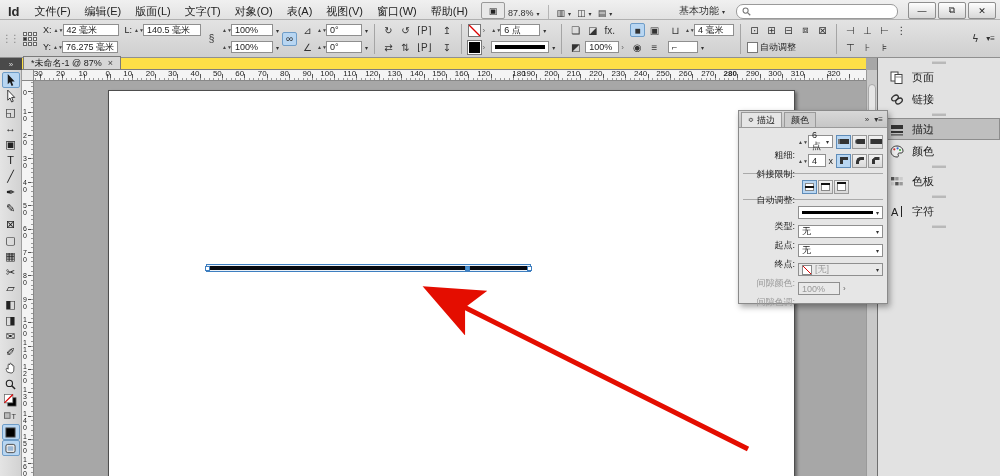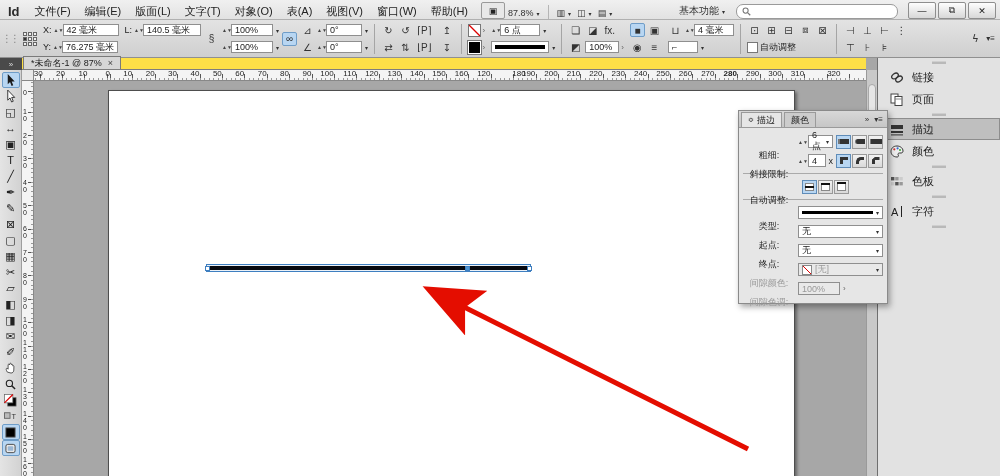--- a/index.html
+++ b/index.html
@@ -88,21 +88,21 @@
   
   #stroke-panel{left:738px;top:110px;width:148px;background:#e6e6e6;border:1px solid #8a8a8a;
                 box-shadow:2px 3px 6px rgba(0,0,0,.35);z-index:9;}
   .sp-header{height:16px;background:linear-gradient(#d8d8d8,#c6c6c6);display:flex;align-items:flex-end;border-bottom:1px solid #9a9a9a;}
   .sp-tab{height:14px;padding:0 6px;font-size:9px;display:flex;align-items:center;gap:3px;color:#1a1a1a;
           border:1px solid #9a9a9a;border-bottom:none;margin-left:2px;background:#cccccc;}
   .sp-tab.active{background:#e6e6e6;}
   .sp-hdr-btns{margin-left:auto;display:flex;gap:5px;padding:0 4px 3px 0;font-size:8px;color:#333;}
   .sp-body{padding:4px 4px 5px;}
   .sp-row{display:flex;align-items:center;height:19px;gap:3px;}
-  .sp-lbl{width:52px;text-align:center;font-size:9px;color:#222;flex:0 0 auto;margin-top:28px;}
+  .sp-lbl{width:52px;text-align:right;font-size:9px;color:#222;flex:0 0 auto;margin-top:28px;}
   .sp-lbl.dis,.dis{color:#999;}
   .combo{background:#fff;border:1px solid #8f8f8f;height:13px;display:inline-flex;align-items:center;
          padding:0 3px;box-sizing:border-box;font-size:9px;gap:3px;}
   .combo .dd{margin-left:auto;}
   .combo.grow{flex:1;}
   .combo.disabled{background:#e9e9e9;color:#999;}
   .btn3{display:flex;gap:1px;margin-left:auto;}
   .sbtn{width:15px;height:14px;border:1px solid #999;background:linear-gradient(#f2f2f2,#d9d9d9);
         display:inline-flex;align-items:center;justify-content:center;box-sizing:border-box;}
   .sbtn.hl{background:var(--hl,#b8d6f2);border-color:#5f8cb8;}
@@ -493,35 +493,35 @@
     <div class="thumb"></div>
   </div>
 
 <div id="dock" class="abs">
     <div class="dock-sep">
       <i></i>
     </div>
     <div class="dock-item">
       <span class="dock-ic">
         <svg viewBox="0 0 14 13" width="14" height="13">
-          <ellipse cx="5" cy="5" rx="3.6" ry="2.4" transform="rotate(-35 5 5)" fill="none" stroke="#333" stroke-width="1.3"></ellipse>
-          <ellipse cx="9" cy="8" rx="3.6" ry="2.4" transform="rotate(-35 9 8)" fill="none" stroke="#333" stroke-width="1.3"></ellipse>
-        </svg>
-      </span>
-      <span>链接</span>
-    </div>
-    <div class="dock-item">
-      <span class="dock-ic">
-        <svg viewBox="0 0 14 13" width="14" height="13">
           <rect x="1" y="1" width="7" height="9" fill="#fff" stroke="#444"></rect>
           <rect x="5" y="3.5" width="7" height="9" fill="#fff" stroke="#444"></rect>
           <line x1="5" y1="6" x2="12" y2="6" stroke="#888"></line>
         </svg>
       </span>
       <span>页面</span>
+    </div>
+    <div class="dock-item">
+      <span class="dock-ic">
+        <svg viewBox="0 0 14 13" width="14" height="13">
+          <ellipse cx="5" cy="5" rx="3.6" ry="2.4" transform="rotate(-35 5 5)" fill="none" stroke="#333" stroke-width="1.3"></ellipse>
+          <ellipse cx="9" cy="8" rx="3.6" ry="2.4" transform="rotate(-35 9 8)" fill="none" stroke="#333" stroke-width="1.3"></ellipse>
+        </svg>
+      </span>
+      <span>链接</span>
     </div>
     <div class="dock-sep">
       <i></i>
     </div>
     <div class="dock-item active">
       <span class="dock-ic">
         <svg viewBox="0 0 14 13" width="14" height="13">
           <rect x="1" y="2" width="12" height="4" fill="#333"></rect>
           <rect x="1" y="8" width="12" height="2" fill="#333"></rect>
           <rect x="1" y="11.4" width="12" height="1" fill="#333"></rect>

